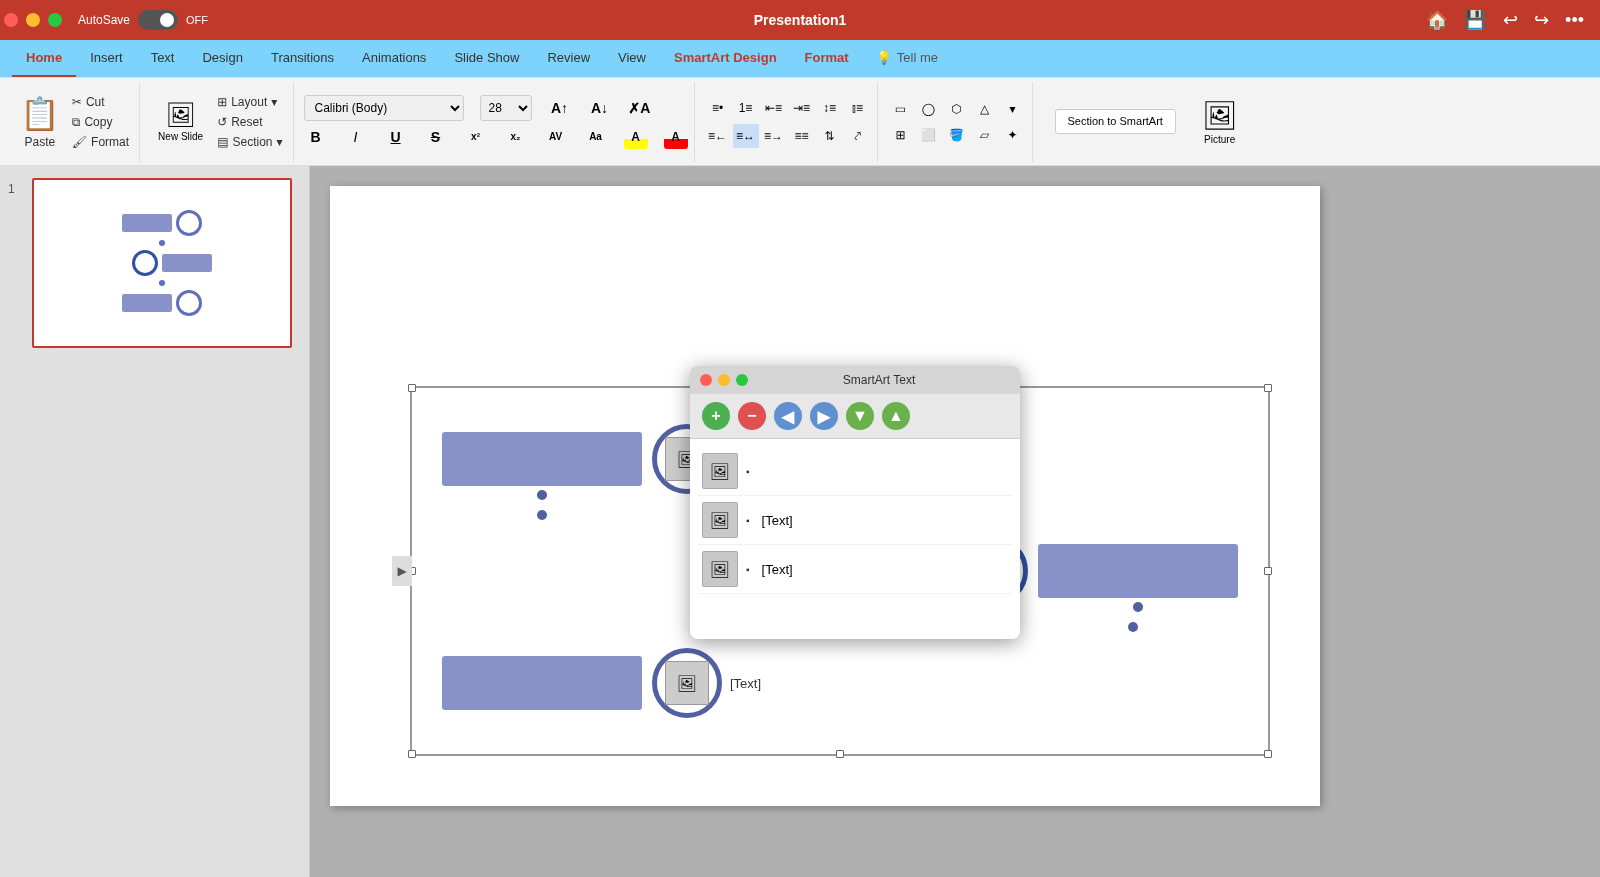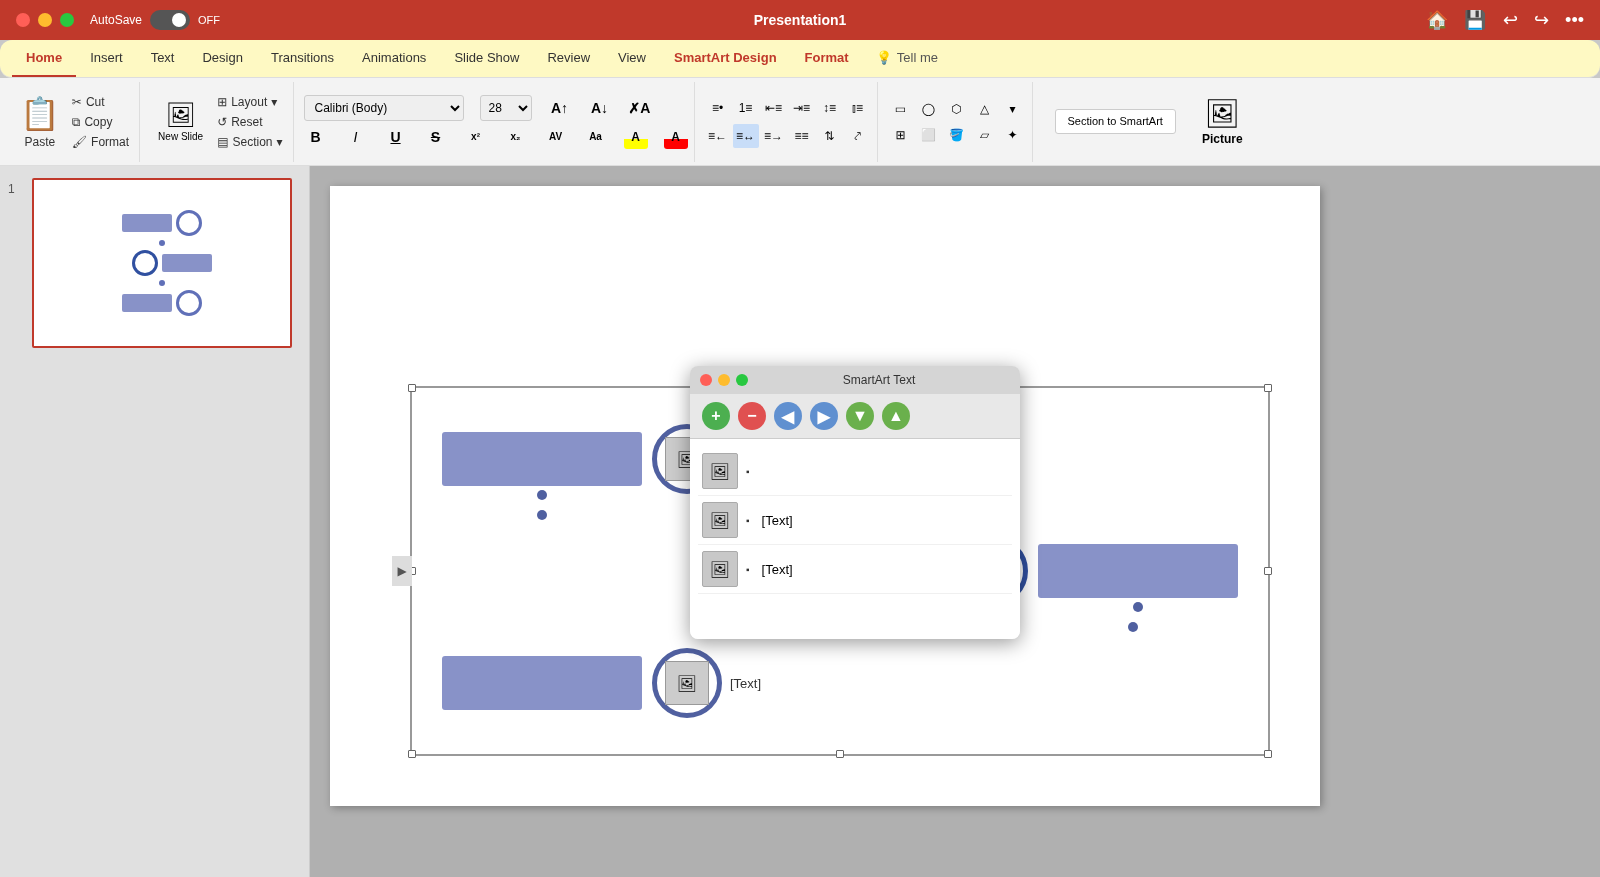--- a/index.html
+++ b/index.html
@@ -10,21 +10,21 @@
       background: #c0392b;
       height: 40px;
       display: flex;
       align-items: center;
       justify-content: center;
       position: relative;
       padding: 0 16px;
     }
     .title-bar-controls {
       position: absolute;
-      left: 16px;
+      left: 4px;
       display: flex;
       gap: 8px;
       align-items: center;
     }
     .tb-btn {
       width: 14px; height: 14px; border-radius: 50%; border: none; cursor: pointer;
     }
     .tb-close { background: #ff5f57; }
     .tb-min { background: #febc2e; }
     .tb-max { background: #28c840; }
@@ -45,23 +45,22 @@
     .autosave-knob {
       background: white; border-radius: 50%; width: 14px; height: 14px; margin-left: auto;
     }
 
     
     .menu-tabs {
       display: flex;
       align-items: center;
       height: 38px;
       padding: 0 12px;
-      background: #fef9c3;
+      background: #7dd3fc;
       border-bottom: 1px solid #ddd;
-      border-radius: 12px;
     }
     .menu-tab {
       padding: 4px 14px;
       font-size: 13px;
       color: #333;
       cursor: pointer;
       height: 100%;
       display: flex;
       align-items: center;
       border-bottom: 2px solid transparent;
@@ -529,21 +528,21 @@
   </div>
 
   <div class="toolbar-group" style="border-right:none;">
     <div class="convert-group">
       <button class="convert-btn">
         <span>Section to SmartArt</span>
       </button>
     </div>
     <div class="picture-btn">
       <span class="picture-icon">🖼</span>
-      <span style="font-size:12px;font-weight:bold;">Picture</span>
+      <span style="font-size:10px;">Picture</span>
     </div>
   </div>
 </div>
 
 <div class="main-area">
 
   <div class="slide-panel">
     <div class="slide-thumbnail">
       <div class="slide-number">1</div>
       <div class="slide-thumb-box">

